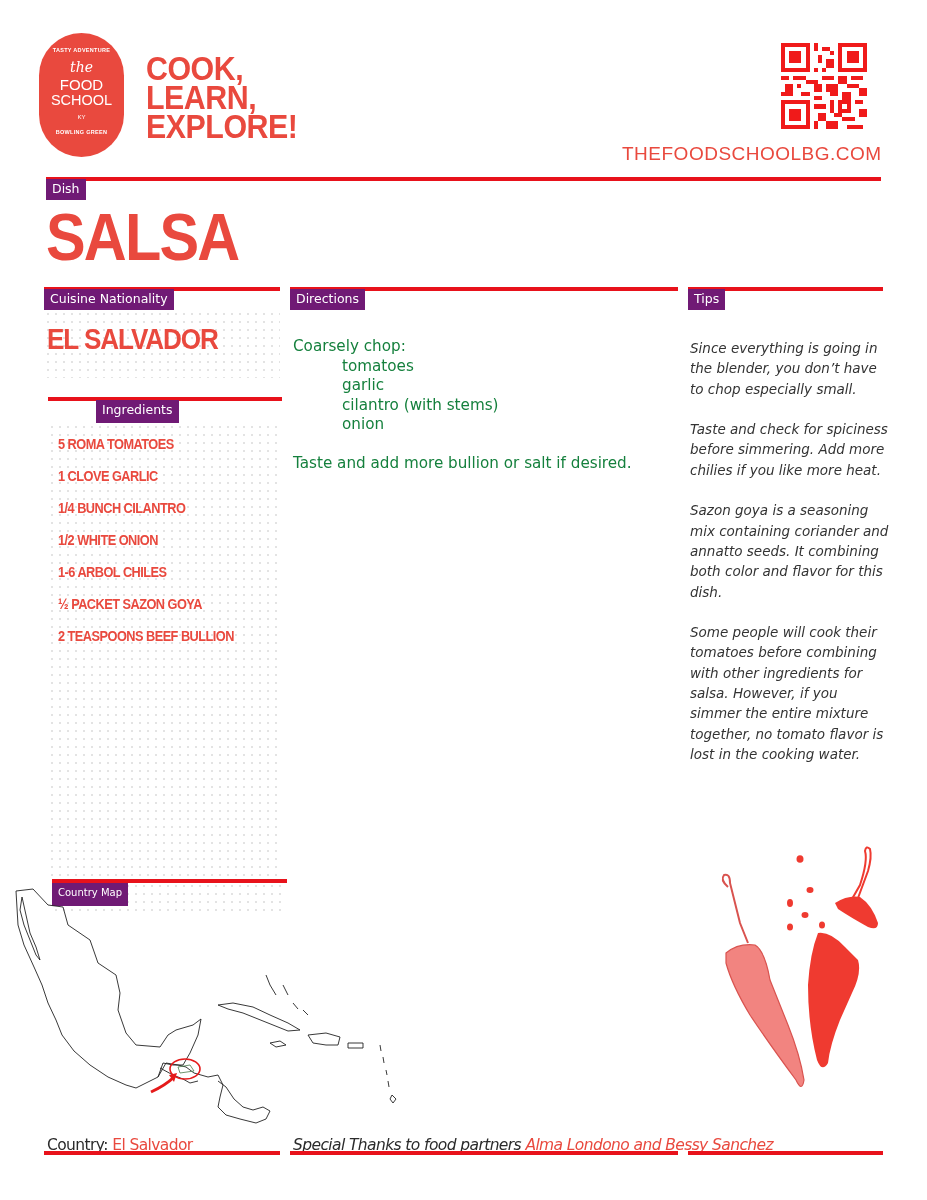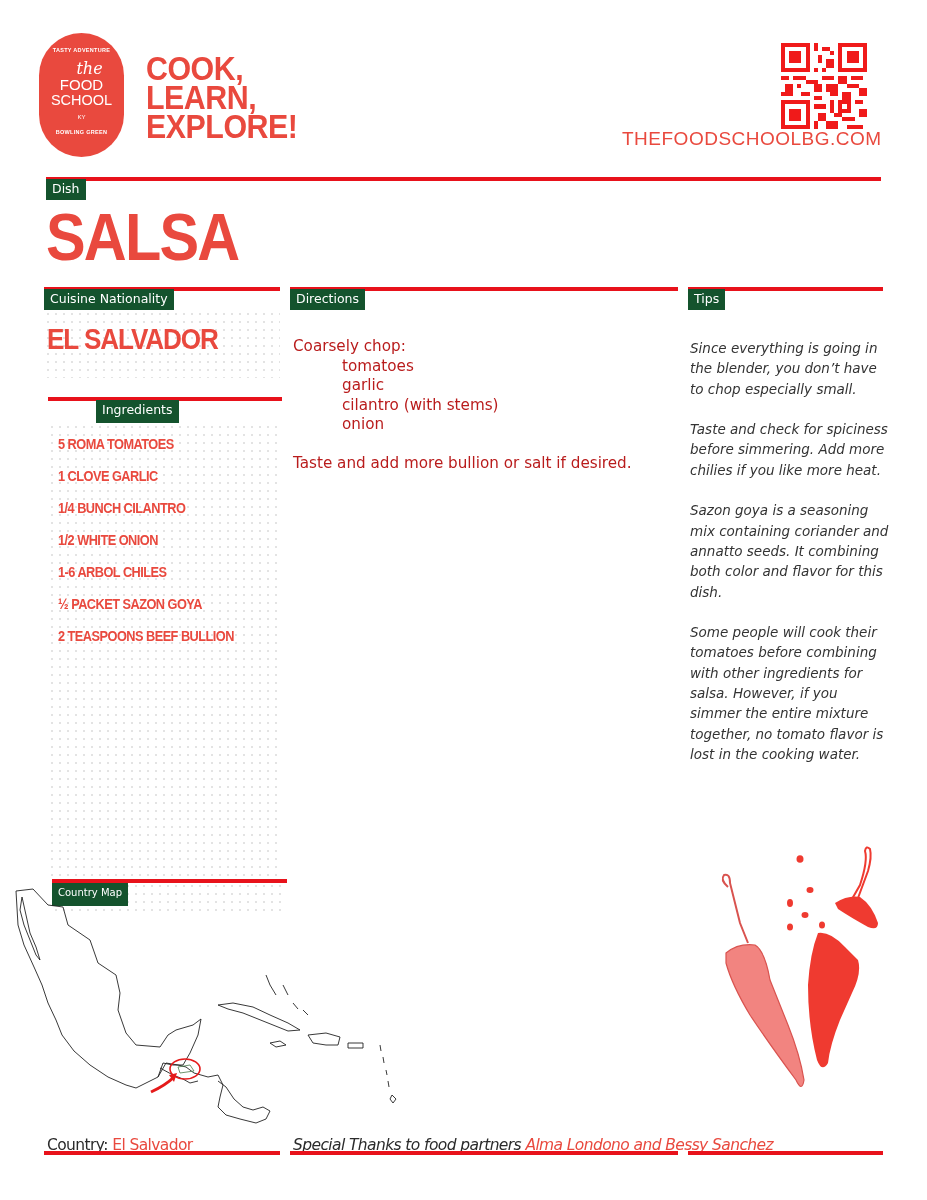--- a/index.html
+++ b/index.html
@@ -1,48 +1,48 @@
 <!DOCTYPE html>
 <html><head>
 <meta charset="utf-8">
 <style>
   * { box-sizing: border-box; margin: 0; padding: 0; }
   html, body { width: 927px; height: 1200px; background: #ffffff; overflow: hidden; }
   body { position: relative; font-family: "Liberation Sans", sans-serif; color: #333; }
 
   .abs { position: absolute; }
   .red-bar { position: absolute; background: #e8121b; height: 4px; }
-  .tag { position: absolute; background: #14532d; color: #fff; font-family: "DejaVu Sans", sans-serif; font-size: 12.5px; line-height: 20px; padding: 0 6px; height: 21px; }
+  .tag { position: absolute; background: #701a75; color: #fff; font-family: "DejaVu Sans", sans-serif; font-size: 12.5px; line-height: 20px; padding: 0 6px; height: 21px; }
 
   .dots { position: absolute;
     background-image: radial-gradient(circle, #e3e3e3 0.9px, transparent 1.2px);
     background-size: 8px 8px; }
 
   
   .logo { left: 39px; top: 33px; width: 85px; height: 124px; background: #e9493e; border-radius: 43px; color: #fff; text-align: center; }
   .logo .arc-top { position:absolute; top: 14px; left:0; width:100%; font-size: 5.5px; font-weight: bold; letter-spacing: 0.3px; }
-  .logo .the { position:absolute; top: 26px; left:8px; width:100%; font-family: "DejaVu Serif", serif; font-style: italic; font-size: 16px; }
+  .logo .the { position:absolute; top: 26px; left:0; width:100%; font-family: "DejaVu Serif", serif; font-style: italic; font-size: 14px; }
   .logo .food { position:absolute; top: 44px; left:0; width:100%; font-size: 15px; line-height: 15px; }
   .logo .school { position:absolute; top: 60px; left:0; width:100%; font-size: 14.5px; line-height: 15px; }
   .logo .ky { position:absolute; top: 81px; left:0; width:100%; font-size: 6px; }
   .logo .arc-bot { position:absolute; top: 96px; left:0; width:100%; font-size: 5.5px; font-weight: bold; letter-spacing: 0.3px; }
 
   .slogan { left: 146px; top: 54px; color: #e9493e; font-family: "Liberation Sans", sans-serif; font-weight: bold; font-size: 33px; line-height: 29px; letter-spacing: -0.5px; transform: scaleX(0.92); transform-origin: left top; }
   .slogan div { white-space: nowrap; }
 
   .qr { left: 781px; top: 43px; width: 86px; height: 86px; }
-  .site { left: 622px; top: 128px; width: 256px; text-align: right; color: #e9493e; font-size: 19px; letter-spacing: 0.5px; }
+  .site { left: 622px; top: 143px; width: 256px; text-align: right; color: #e9493e; font-size: 19px; letter-spacing: 0.5px; }
 
   .dish-title { left: 46px; top: 204px; color: #e9493e; font-weight: bold; font-size: 66px; line-height: 66px; letter-spacing: -2px; transform: scaleX(0.9); transform-origin: left top; }
   .cuisine { left: 47px; top: 323px; color: #e9493e; font-weight: bold; font-size: 29px; letter-spacing: -1.2px; transform: scaleX(0.9); transform-origin: left top; white-space: nowrap; }
 
   .ingredients { left: 58px; top: 436px; }
   .ingredients li { list-style: none; color: #e9493e; font-weight: bold; font-size: 14.5px; height: 32px; letter-spacing: -0.6px; transform: scaleX(0.88); transform-origin: left top; white-space: nowrap; }
 
-  .directions { left: 293px; top: 337px; width: 385px; font-family: "DejaVu Sans", sans-serif; font-size: 15.2px; line-height: 19.5px; color: #b91c1c; }
+  .directions { left: 293px; top: 337px; width: 385px; font-family: "DejaVu Sans", sans-serif; font-size: 15.2px; line-height: 19.5px; color: #15803d; }
   .directions p { margin-bottom: 19.5px; }
   .directions .indent { padding-left: 49px; display: block; }
   .directions .indent2 { padding-left: 53px; display: block; }
 
   .tips { left: 690px; top: 338px; width: 200px; font-family: "DejaVu Sans", sans-serif; font-style: italic; font-size: 13.5px; line-height: 20.3px; color: #333; }
   .tips p { margin-bottom: 20.3px; }
 
   .map { left: 8px; top: 885px; width: 400px; height: 240px; }
   .peppers { left: 710px; top: 835px; width: 180px; height: 260px; }
 

